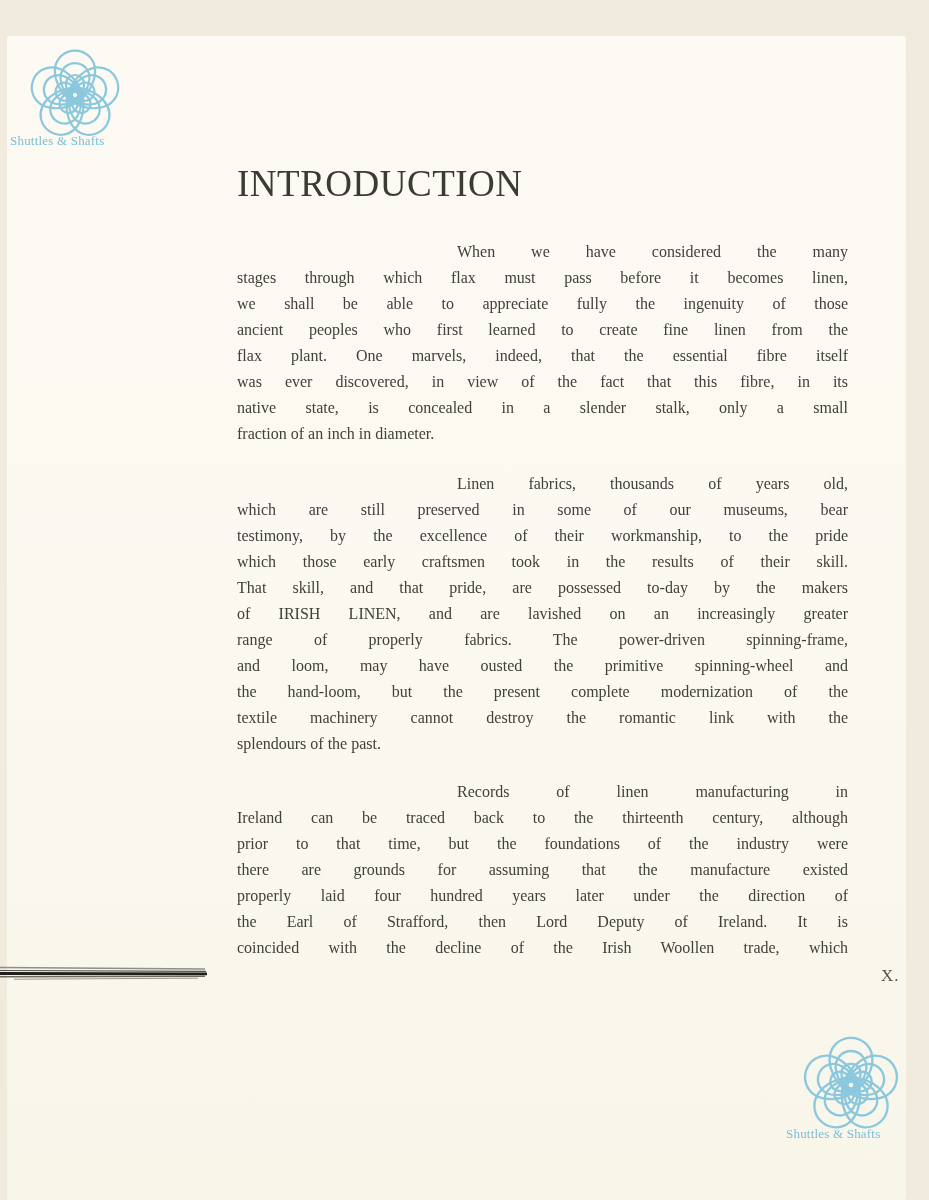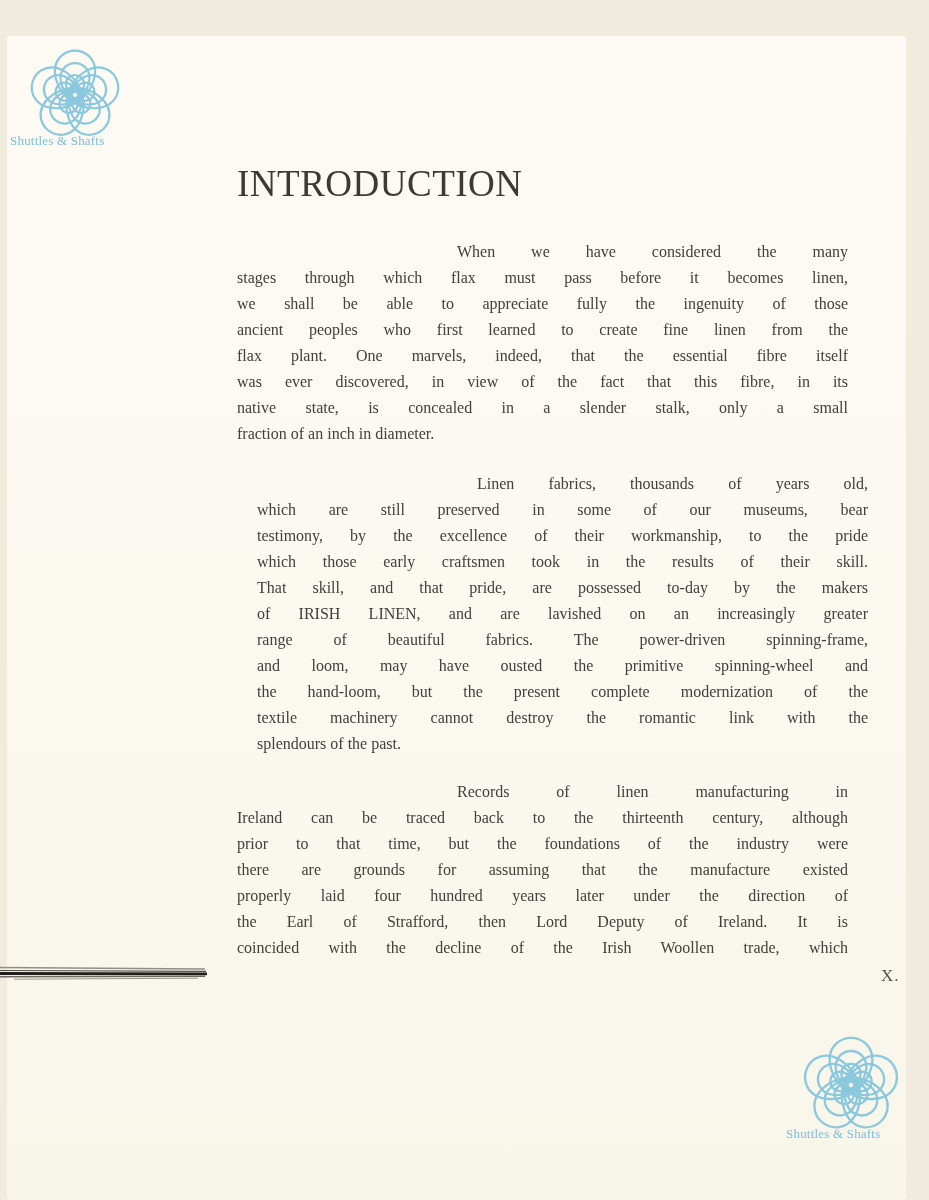--- a/index.html
+++ b/index.html
@@ -38,21 +38,21 @@
   .text-column{
     position:absolute;
     left:237px;top:239px;
     width:611px;
     font-size:16px;
     line-height:26px;
     color:var(--ink);
   }
   .para{width:611px;}
   .para.gap1{margin-bottom:24px;}
-  .para.gap2{margin-bottom:22px;margin-left:20px;}
+  .para.gap2{margin-bottom:22px;}
   .line{
     text-align:justify;
     text-align-last:justify;
     height:26px;
     overflow:hidden;
   }
   .line.first{padding-left:220px;}
   .line.end{text-align-last:left;}
   .page-number{
     position:absolute;
@@ -125,21 +125,21 @@
       <div class="line">native state, is concealed in a slender stalk, only a small</div>
       <div class="line end">fraction of an inch in diameter.</div>
     </div>
   <div class="para gap2">
       <div class="line first">Linen fabrics, thousands of years old,</div>
       <div class="line">which are still preserved in some of our museums, bear</div>
       <div class="line">testimony, by the excellence of their workmanship, to the pride</div>
       <div class="line">which those early craftsmen took in the results of their skill.</div>
       <div class="line">That skill, and that pride, are possessed to-day by the makers</div>
       <div class="line">of IRISH LINEN, and are lavished on an increasingly greater</div>
-      <div class="line">range of beautiful fabrics.  The power-driven spinning-frame,</div>
+      <div class="line">range of properly fabrics.  The power-driven spinning-frame,</div>
       <div class="line">and loom, may have ousted the primitive spinning-wheel and</div>
       <div class="line">the hand-loom, but the present complete modernization of the</div>
       <div class="line">textile machinery cannot destroy the romantic link with the</div>
       <div class="line end">splendours of the past.</div>
     </div>
   <div class="para">
       <div class="line first">Records of linen manufacturing in</div>
       <div class="line">Ireland can be traced back to the thirteenth century, although</div>
       <div class="line">prior to that time, but the foundations of the industry were</div>
       <div class="line">there are grounds for assuming that the manufacture existed</div>

